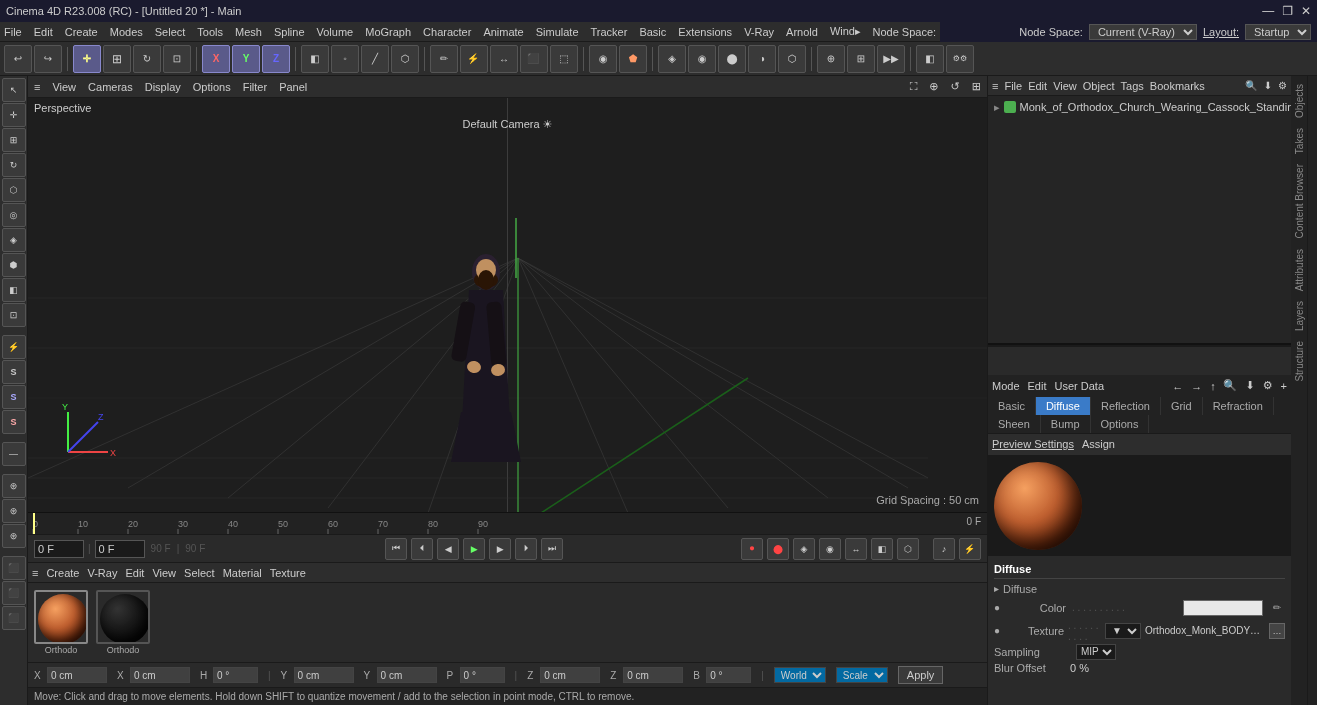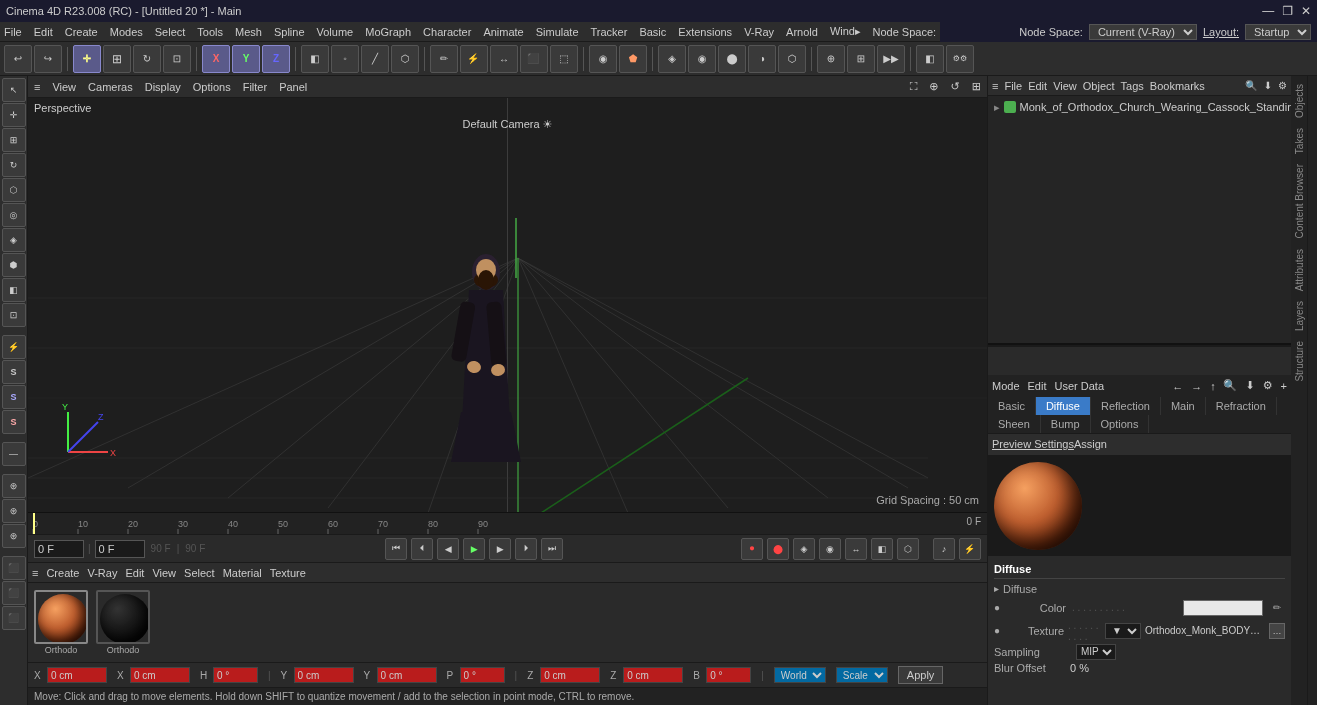--- a/index.html
+++ b/index.html
@@ -218,21 +218,21 @@
       background: #2a2a2a;
       display: flex;
       align-items: center;
       padding: 0 6px;
       gap: 10px;
       border-top: 1px solid #1a1a1a;
     }
     .coord-group { display: flex; align-items: center; gap: 3px; }
     .coord-label { color: #aaa; font-size: 10px; width: 10px; }
     .coord-value {
-      background: #b91c1c;
+      background: #404040;
       border: 1px solid #444;
       color: #ccc;
       height: 16px;
       width: 60px;
       padding: 0 3px;
       font-size: 10px;
     }
     .coord-sep { color: #555; font-size: 10px; }
 
     
@@ -336,20 +336,21 @@
       cursor: pointer;
       color: #aaa;
       border-right: 1px solid #333;
     }
     .mat-tab.active { background: #3a7bc8; color: #fff; }
 
     #preview-settings {
       height: 22px;
       display: flex;
       align-items: center;
+      gap: 8px;
       padding: 0 4px;
       background: #2d2d2d;
       border-bottom: 1px solid #1a1a1a;
     }
     #preview-settings span { font-size: 11px; color: #ccc; cursor: pointer; }
     .ps-active { color: #fff; text-decoration: underline; }
 
     #mat-preview {
       height: 100px;
       background: #1a1a1a;
@@ -917,21 +918,21 @@
             <span>⬇</span>
             <span>⚙</span>
             <span>+</span>
           </div>
 
 
           <div id="mat-tabs">
             <div class="mat-tab">Basic</div>
             <div class="mat-tab active">Diffuse</div>
             <div class="mat-tab">Reflection</div>
-            <div class="mat-tab">Main</div>
+            <div class="mat-tab">Grid</div>
             <div class="mat-tab">Refraction</div>
             <div class="mat-tab">Sheen</div>
             <div class="mat-tab">Bump</div>
             <div class="mat-tab">Options</div>
           </div>
 
           <div id="preview-settings">
             <span class="ps-active">Preview Settings</span>
             <span>Assign</span>
           </div>

